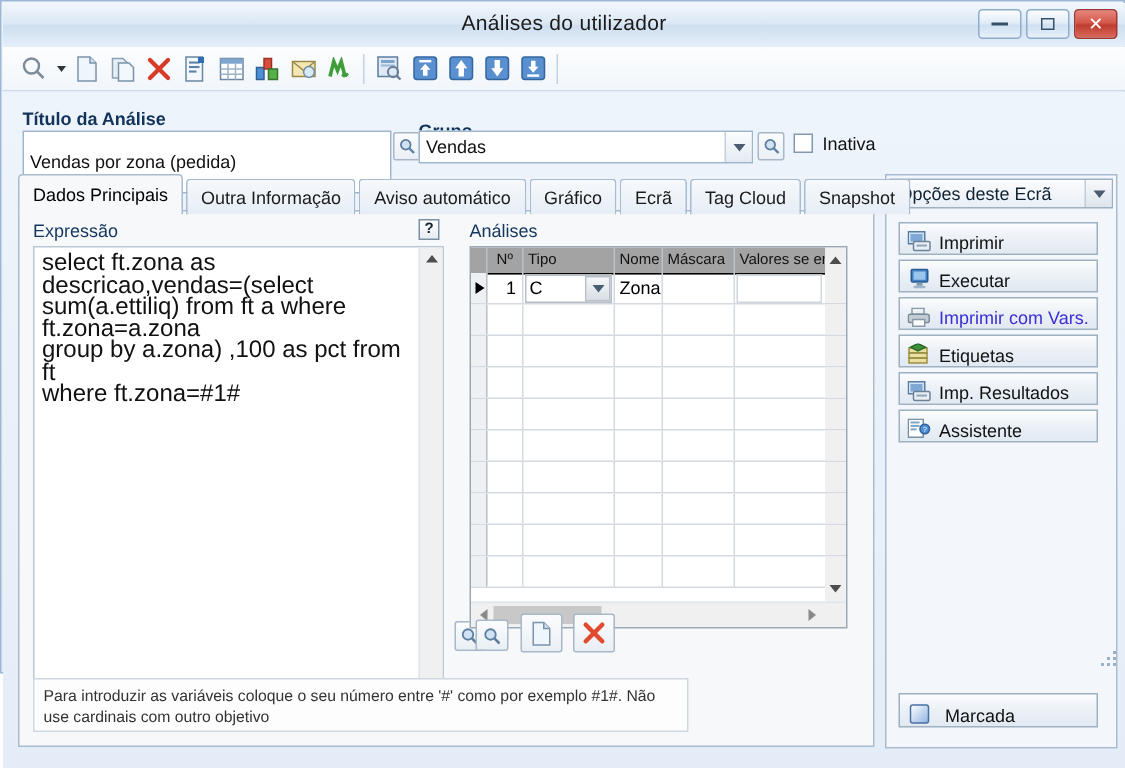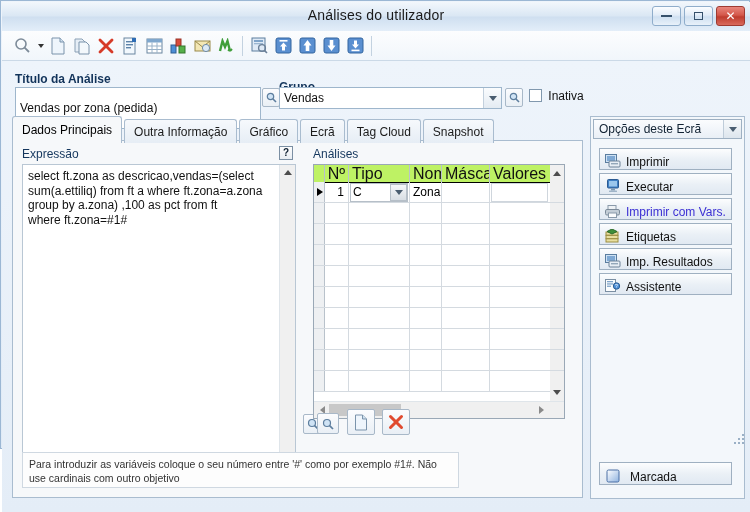--- a/index.html
+++ b/index.html
@@ -112,43 +112,43 @@
     position:absolute;width:14px;height:14px;box-sizing:border-box;
     border:1px solid #7b8fa3;background:linear-gradient(180deg,#fdfdfd,#e8edf2);
     font-size:10px;font-weight:bold;line-height:12px;text-align:center;color:#123;
   }
 
   .exprbox{
     position:absolute;box-sizing:border-box;border:1px solid #b9c7d4;background:#fff;
   }
   .exprtext{
     position:absolute;left:5px;top:4px;right:20px;
-    font-size:12px;line-height:14.5px;color:#111;white-space:pre-wrap;
+    font-size:16px;line-height:14.5px;color:#111;white-space:pre-wrap;
   }
   .vscroll{
     position:absolute;right:0;top:0;width:15px;bottom:0;
     background:#f0f0f0;border-left:1px solid #dfe5ea;
   }
   .sb-arrow{
     position:absolute;left:0;width:15px;height:15px;
     display:flex;align-items:center;justify-content:center;color:#5a5a5a;font-size:9px;
   }
   .tri-up{width:0;height:0;border-left:4px solid transparent;border-right:4px solid transparent;border-bottom:5px solid #4d4d4d;}
   .tri-dn{width:0;height:0;border-left:4px solid transparent;border-right:4px solid transparent;border-top:5px solid #4d4d4d;}
   .tri-lf{width:0;height:0;border-top:4px solid transparent;border-bottom:4px solid transparent;border-right:5px solid #8a8a8a;}
   .tri-rt{width:0;height:0;border-top:4px solid transparent;border-bottom:4px solid transparent;border-left:5px solid #8a8a8a;}
 
   
   .gridbox{
     position:absolute;box-sizing:border-box;border:1px solid #9aa8b6;background:#fff;
   }
   .gridhead{
     position:absolute;left:0;top:0;right:0;height:17px;
-    background:#bef264;border-bottom:1px solid #000;
-    display:flex;font-size:16px;color:#111;
+    background:#a3a3a3;border-bottom:1px solid #000;
+    display:flex;font-size:10px;color:#111;
   }
   .gh{
     box-sizing:border-box;border-right:1px solid #b9c2cb;padding-left:3px;
     display:flex;align-items:center;overflow:hidden;white-space:nowrap;
   }
   .gridrow{
     position:absolute;left:0;right:0;height:21px;display:flex;font-size:12px;
     border-bottom:1px solid #d4dae0;box-sizing:border-box;
   }
   .gc{
@@ -359,20 +359,23 @@
       <span class="chkbox"></span>
       <span style="margin-left:3px;">Inativa</span>
     </label>
 
     <div class="tabstrip" style="left:10px;top:55px;">
       <div class="tab active">
           <span>Dados Principais</span>
         </div>
       <div class="tab">
           <span>Outra Informação</span>
+        </div>
+      <div class="tab">
+          <span>Aviso automático</span>
         </div>
       <div class="tab">
           <span>Gráfico</span>
         </div>
       <div class="tab">
           <span>Ecrã</span>
         </div>
       <div class="tab">
           <span>Tag Cloud</span>
         </div>

